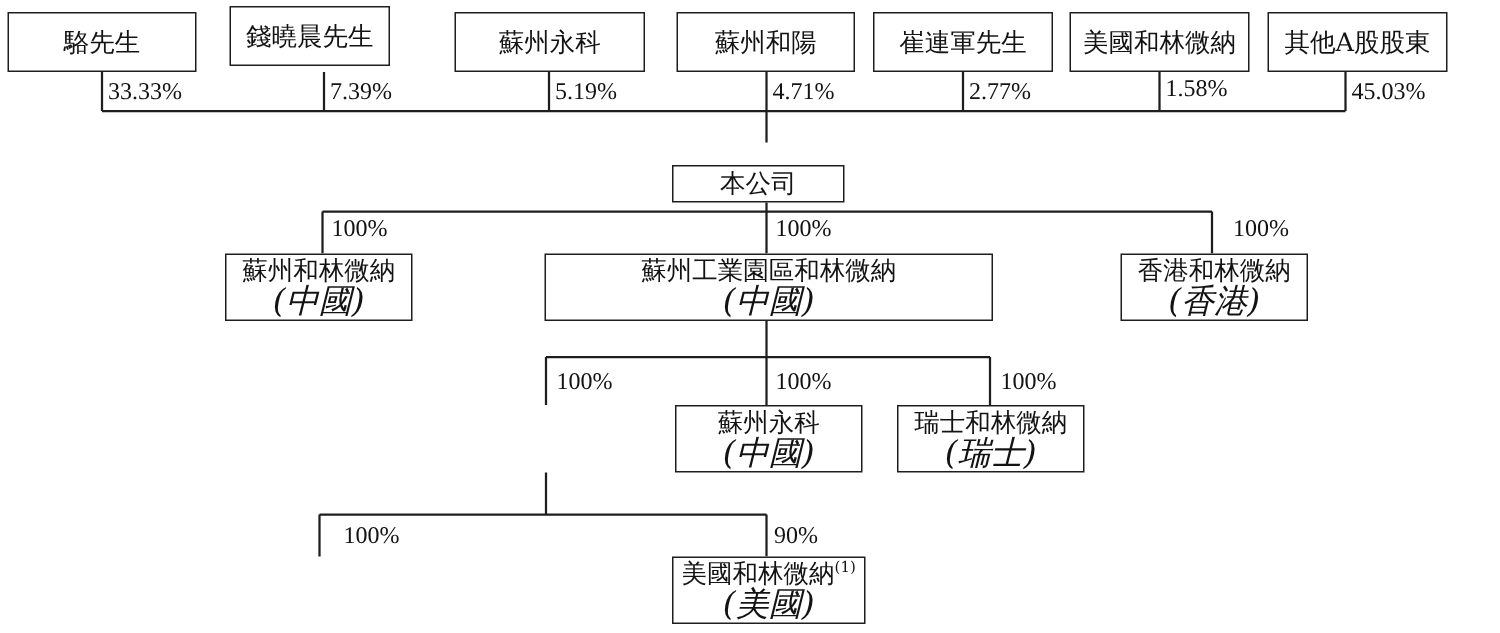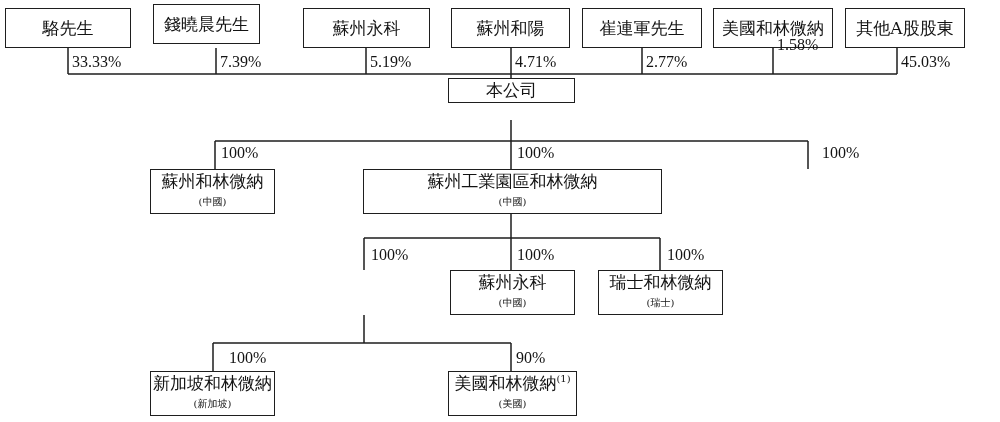--- a/index.html
+++ b/index.html
@@ -8,21 +8,21 @@
     font-family:"DejaVu Serif","Liberation Serif",serif;color:#131313;
   }
   .lines{position:absolute;left:0;top:0;width:1000px;height:422px;}
   .box{
     position:absolute;box-sizing:border-box;border:1.5px solid #1e1e1e;background:#ffffff;
     display:flex;flex-direction:column;align-items:center;justify-content:center;
     text-align:center;
   }
   .box .nm{font-size:17px;line-height:21px;white-space:nowrap;}
   .box .nm sup{font-size:10px;line-height:0;}
-  .box .ju{font-size:10px;line-height:20px;white-space:nowrap;}
+  .box .ju{font-size:22px;line-height:20px;font-style:italic;white-space:nowrap;}
   .one{font-size:17px;white-space:nowrap;}
   .pct{position:absolute;font-size:16px;line-height:18px;white-space:nowrap;font-family:Liberation Serif, serif;}
 </style>
 </head>
 <body>
 
 <div class="canvas">
 
   <svg class="lines" viewBox="0 0 1000 422" xmlns="http://www.w3.org/2000/svg">
     <path d="M68 48V74 M216 48V74 M366 48V74 M642 48V74 M773 48V74 M897 48V74
@@ -56,58 +56,58 @@
     </div>
   <div class="box one" style="left:845px;top:8px;width:120px;height:40px">
       <span>其他A股股東</span>
     </div>
 
   <div class="pct" style="left:72px;top:53px">33.33%</div>
   <div class="pct" style="left:220px;top:53px">7.39%</div>
   <div class="pct" style="left:370px;top:53px">5.19%</div>
   <div class="pct" style="left:515px;top:53px">4.71%</div>
   <div class="pct" style="left:646px;top:53px">2.77%</div>
-  <div class="pct" style="left:777px;top:36px">1.58%</div>
+  <div class="pct" style="left:777px;top:51px">1.58%</div>
   <div class="pct" style="left:901px;top:53px">45.03%</div>
 
-  <div class="box one" style="left:448px;top:78px;width:127px;height:25px">
+  <div class="box one" style="left:448px;top:110px;width:115px;height:25px">
       <span>本公司</span>
     </div>
 
   <div class="pct" style="left:221px;top:144px">100%</div>
   <div class="pct" style="left:517px;top:144px">100%</div>
   <div class="pct" style="left:822px;top:144px">100%</div>
 
   <div class="box" style="left:150px;top:169px;width:125px;height:45px">
     <span class="nm">蘇州和林微納</span>
     <span class="ju">(中國)</span>
   </div>
   <div class="box" style="left:363px;top:169px;width:299px;height:45px">
     <span class="nm">蘇州工業園區和林微納</span>
     <span class="ju">(中國)</span>
+  </div>
+  <div class="box" style="left:747px;top:169px;width:125px;height:45px">
+    <span class="nm">香港和林微納</span>
+    <span class="ju">(香港)</span>
   </div>
 
   <div class="pct" style="left:371px;top:246px">100%</div>
   <div class="pct" style="left:517px;top:246px">100%</div>
   <div class="pct" style="left:667px;top:246px">100%</div>
 
   <div class="box" style="left:450px;top:270px;width:125px;height:45px">
     <span class="nm">蘇州永科</span>
     <span class="ju">(中國)</span>
   </div>
   <div class="box" style="left:598px;top:270px;width:125px;height:45px">
     <span class="nm">瑞士和林微納</span>
     <span class="ju">(瑞士)</span>
   </div>
 
   <div class="pct" style="left:229px;top:349px">100%</div>
   <div class="pct" style="left:516px;top:349px">90%</div>
 
-  <div class="box" style="left:150px;top:371px;width:125px;height:45px">
-    <span class="nm">新加坡和林微納</span>
-    <span class="ju">(新加坡)</span>
-  </div>
   <div class="box" style="left:448px;top:371px;width:129px;height:45px">
     <span class="nm"><span>美國和林微納</span><sup>(1)</sup></span>
     <span class="ju">(美國)</span>
   </div>
 
 </div>
 
 </body></html>

